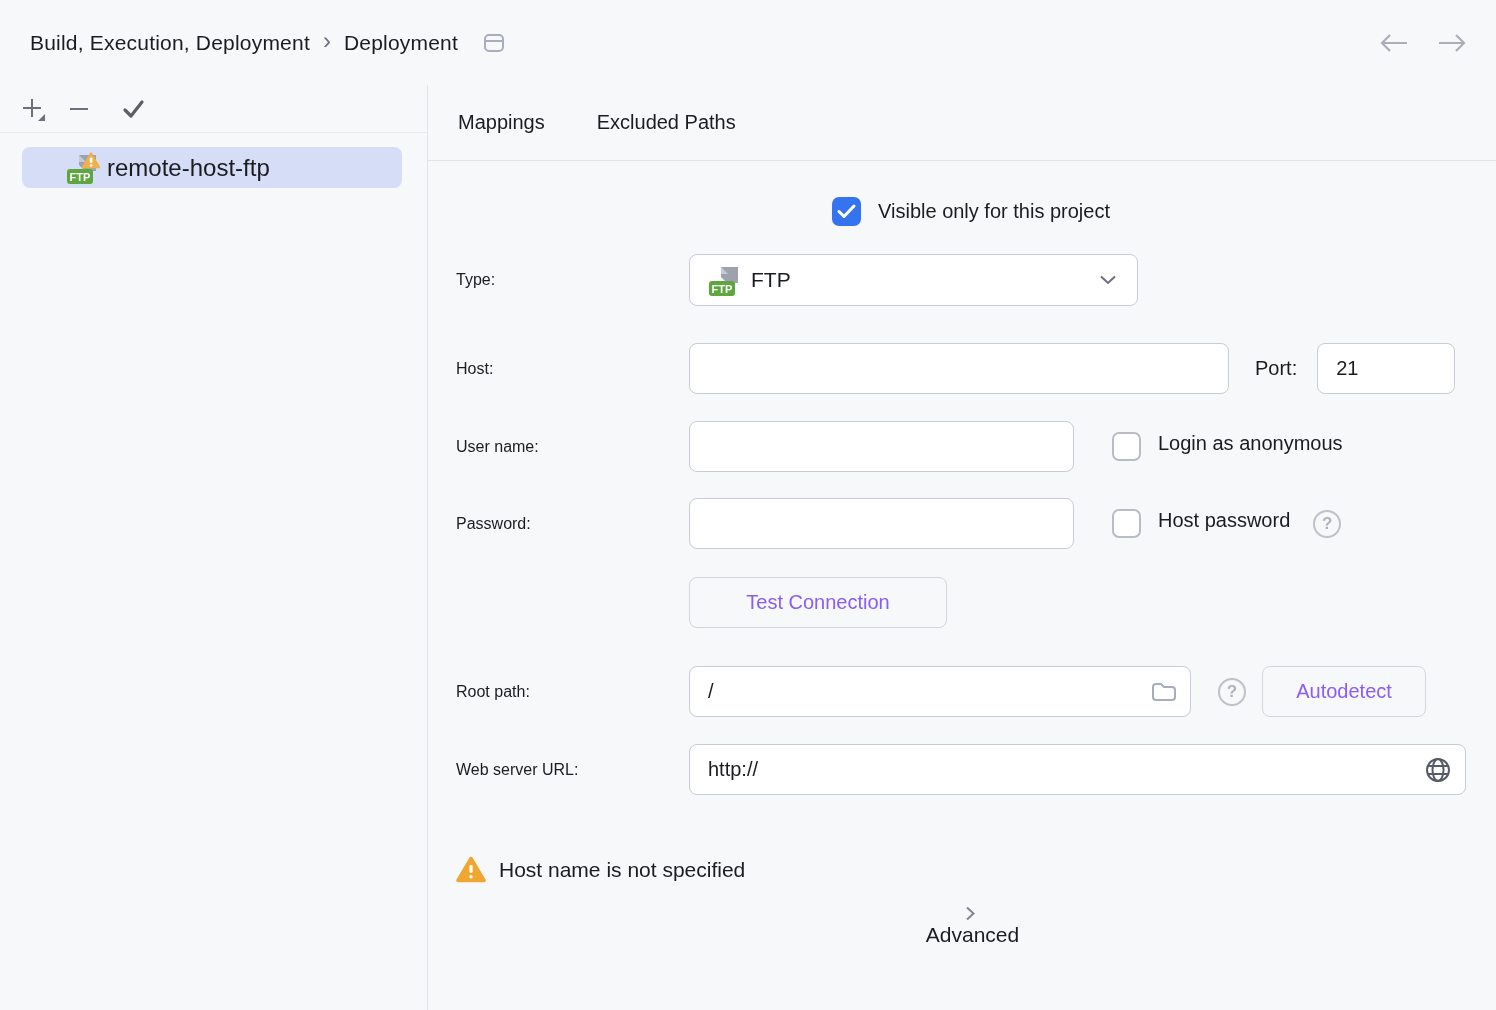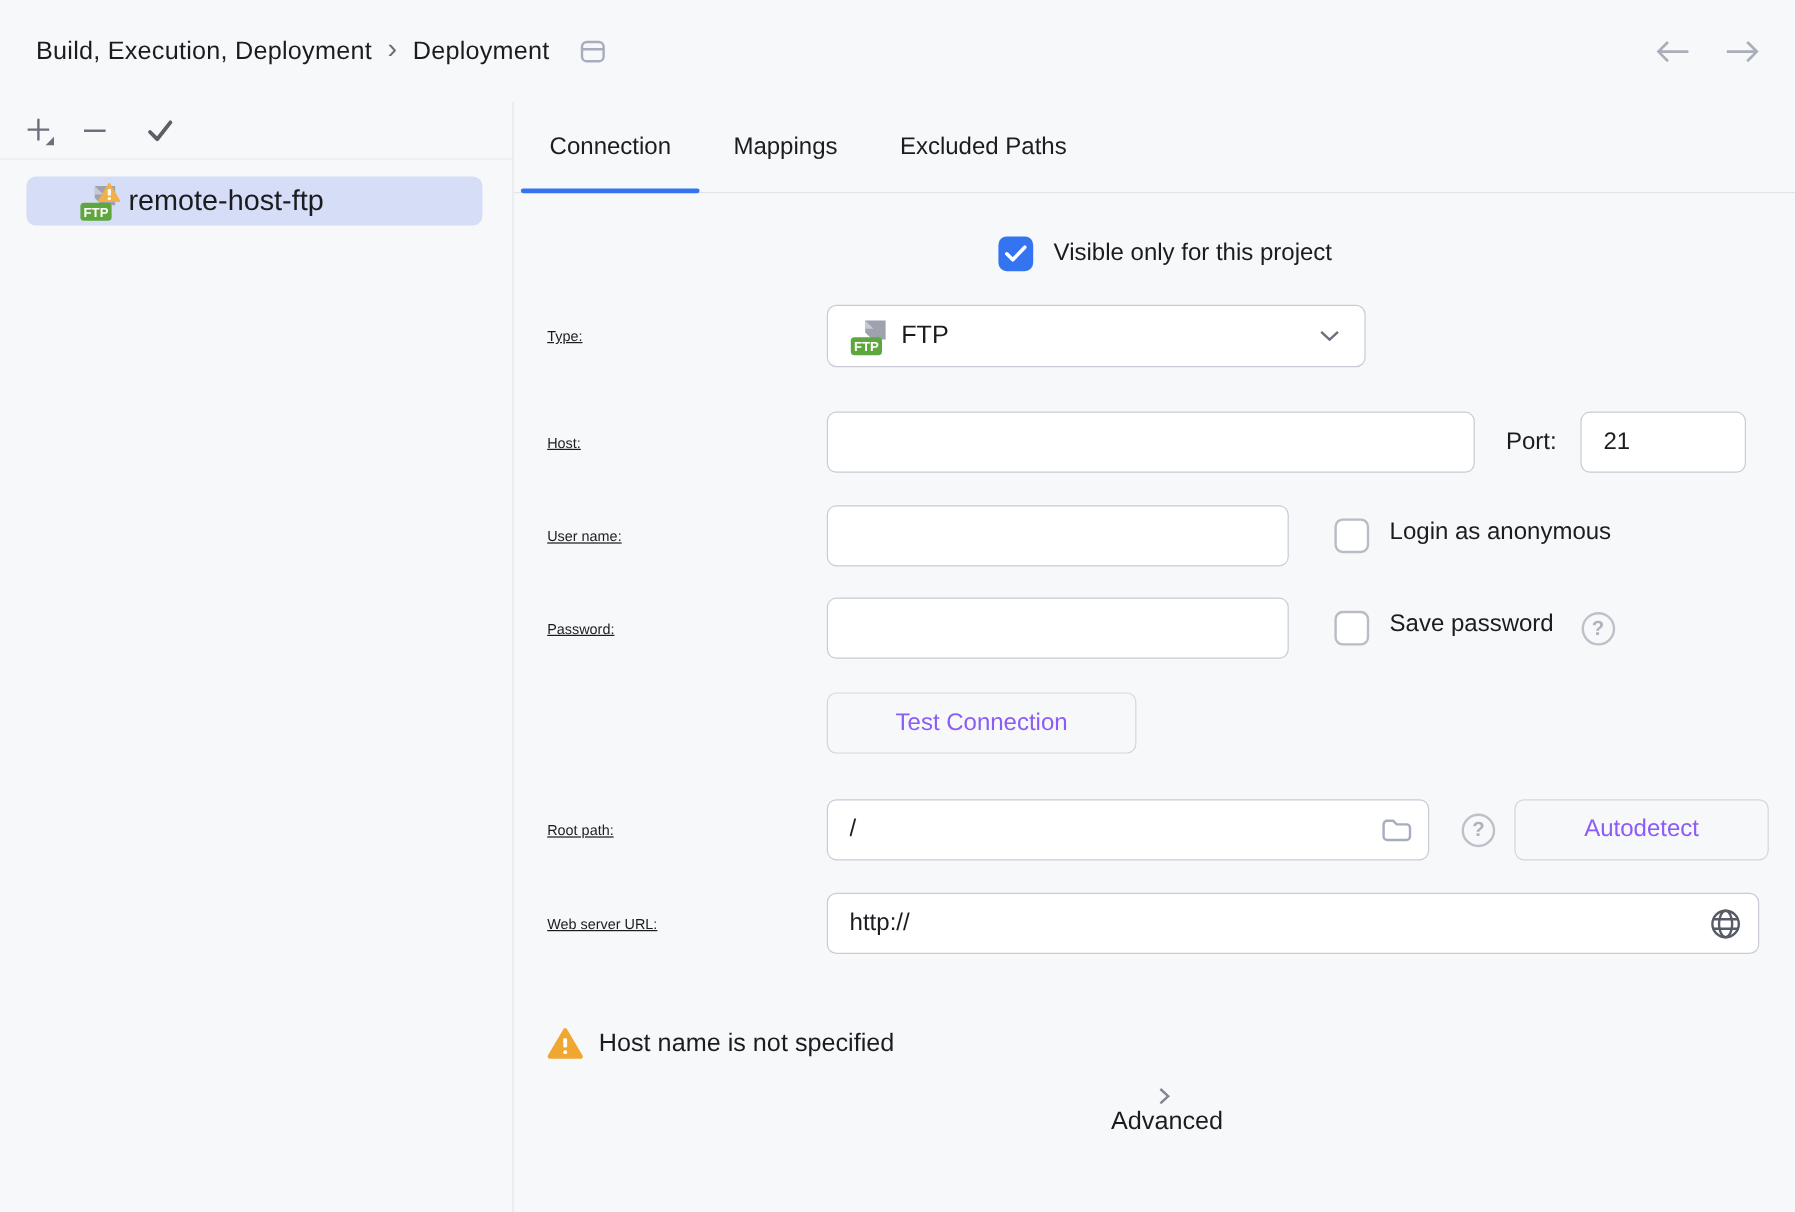--- a/index.html
+++ b/index.html
@@ -38,21 +38,21 @@
   .tabs { height:76px; flex:0 0 76px; display:flex; align-items:center;
     padding-left:4px; border-bottom:1px solid #E3E4E8; }
   .tab { font-size:20px; padding:0 26px; height:100%; display:flex; align-items:center;
     position:relative; cursor:default; }
   .tab.active::after { content:""; position:absolute; left:2px; right:2px; bottom:-1px;
     height:4px; background:#3574F0; border-radius:3px; }
 
   
   .content { padding:36px 20px 0 28px; }
   .row { display:flex; align-items:center; }
-  .label { width:233px; flex:0 0 233px; font-size:12px;text-decoration:underline; }
+  .label { width:233px; flex:0 0 233px; font-size:16px; }
 
   .tf { height:51px; background:#FFFFFF; border:1px solid #C9CCD6; border-radius:8px;
     font-family:inherit; font-size:20px; color:#1A1C1F; padding:0 18px; outline:none; }
   .tf-wrap { position:relative; display:flex; align-items:center; }
   .tf-icon-right { position:absolute; right:13px; top:50%; transform:translateY(-50%);
     display:flex; align-items:center; }
 
   
   .cb { width:29px; height:29px; border-radius:7px; border:2px solid #B9BCC5; background:#fff;
     display:flex; align-items:center; justify-content:center; flex:0 0 auto; }
@@ -87,21 +87,21 @@
 
   .btn { height:51px; border:1px solid #D3D5DB; border-radius:8px; background:transparent;
     font-family:inherit; font-size:20px; display:flex; align-items:center; justify-content:center; }
   .btn.disabled { color:#8b5cf6; }
   .btn-test { width:258px; margin-left:233px; }
   .row-test { margin-bottom:38px; }
 
   .row-root { margin-bottom:27px; }
   .tf-root { width:502px; padding-right:56px; }
   .help-root { margin-left:27px; }
-  .btn-auto { width:212px; margin-left:16px; }
+  .btn-auto { width:164px; margin-left:16px; }
 
   .row-web { margin-bottom:61px; }
   .tf-web { width:777px; padding-right:56px; }
 
   .row-warning { margin-bottom:21px; }
   .warn-text { font-size:21px; margin-left:13px; }
 
   .row-advanced { padding-right:0;flex-direction:column; }
   .adv-chevron { display:flex; margin-left:8px; }
   .adv-label { font-size:21px; margin-left:13px; }
@@ -170,21 +170,20 @@
             <rect x="23.8" y="6.5" width="2.6" height="5.5" rx="1" fill="#FFFFFF"></rect>
             <rect x="23.8" y="13.3" width="2.6" height="2.4" rx="1" fill="#FFFFFF"></rect>
           </svg>
           <span class="sb-item-label">remote-host-ftp</span>
         </div>
       </div>
     </div>
 
     <div class="main">
       <div class="tabs">
-        <span class="tab active">Connection</span>
         <span class="tab">Mappings</span>
         <span class="tab">Excluded Paths</span>
       </div>
 
       <div class="content">
 
         <div class="row row-visible">
           <span class="cb on">
             <svg width="19" height="15" viewBox="0 0 19 15" fill="none">
               <path d="M2 7.5 L7 12.5 L17 2" stroke="#FFFFFF" stroke-width="3" stroke-linecap="round" stroke-linejoin="round"></path>
@@ -229,21 +228,21 @@
           </span>
         </div>
 
         <div class="row row-pass">
           <span class="label">Password:</span>
           <input class="tf tf-user" type="password" style="">
           <span class="cb-cluster">
             <span class="cb">
               
             </span>
-            <span class="cb-label">Save password</span>
+            <span class="cb-label">Host password</span>
           </span>
           <span class="help help-pass">
             <span>?</span>
           </span>
         </div>
 
         <div class="row row-test">
           <button class="btn btn-test disabled">Test Connection</button>
         </div>
 

